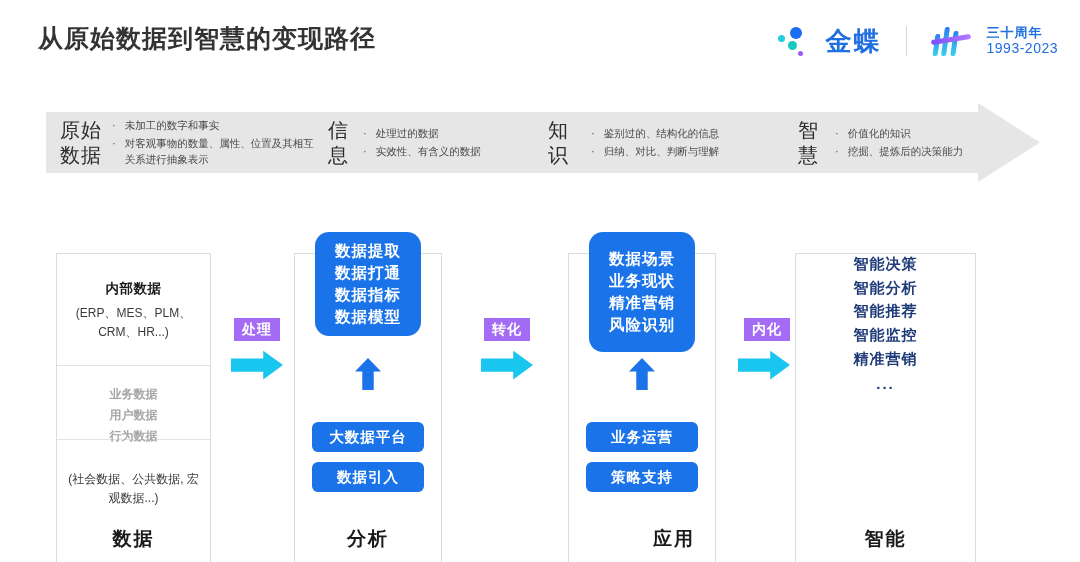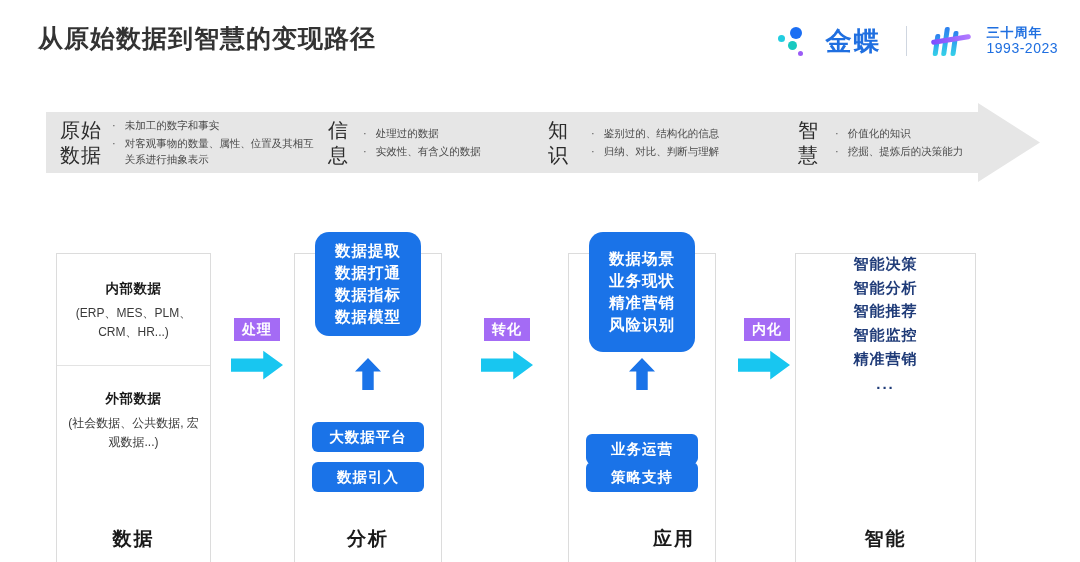--- a/index.html
+++ b/index.html
@@ -237,21 +237,21 @@
     font-size: 14.5px;
     font-weight: bold;
     letter-spacing: 1px;
     display: flex;
     align-items: center;
     justify-content: center;
     height: 30px;
   }
   #pill-anal-1 { left: 312px; top: 422px; width: 112px; }
   #pill-anal-2 { left: 312px; top: 462px; width: 112px; }
-  #pill-app-1  { left: 586px; top: 422px; width: 112px; margin-top: 12px; }
+  #pill-app-1  { left: 586px; top: 422px; width: 112px; }
   #pill-app-2  { left: 586px; top: 462px; width: 112px; }
 
   
   #intel-list {
     position: absolute;
     left: 795px; top: 252px;
     width: 181px;
     text-align: center;
   }
   #intel-list .intel-item {
@@ -396,22 +396,26 @@
       </div>
     </div>
   </div>
 </div>
 
 <div class="card" id="card-data">
   <div class="card-section sec-divider" id="sec-internal">
     <div class="sec-title">内部数据</div>
     <div class="sec-sub">(ERP、MES、PLM、CRM、HR...)</div>
   </div>
+  <div class="card-section sec-divider" id="sec-middle">
+    <div class="sec-gray-line">业务数据</div>
+    <div class="sec-gray-line">用户数据</div>
+    <div class="sec-gray-line">行为数据</div>
+  </div>
   <div class="card-section" id="sec-external">
-    <div class="sec-title">外部数据</div>
     <div class="sec-sub">(社会数据、公共数据, 宏观数据...)</div>
   </div>
 </div>
 
 <div class="card" id="card-anal"></div>
 <div class="blue-box" id="blue-box-anal">
   <span>数据提取</span>
   <span>数据打通</span>
   <span>数据指标</span>
   <span>数据模型</span>

